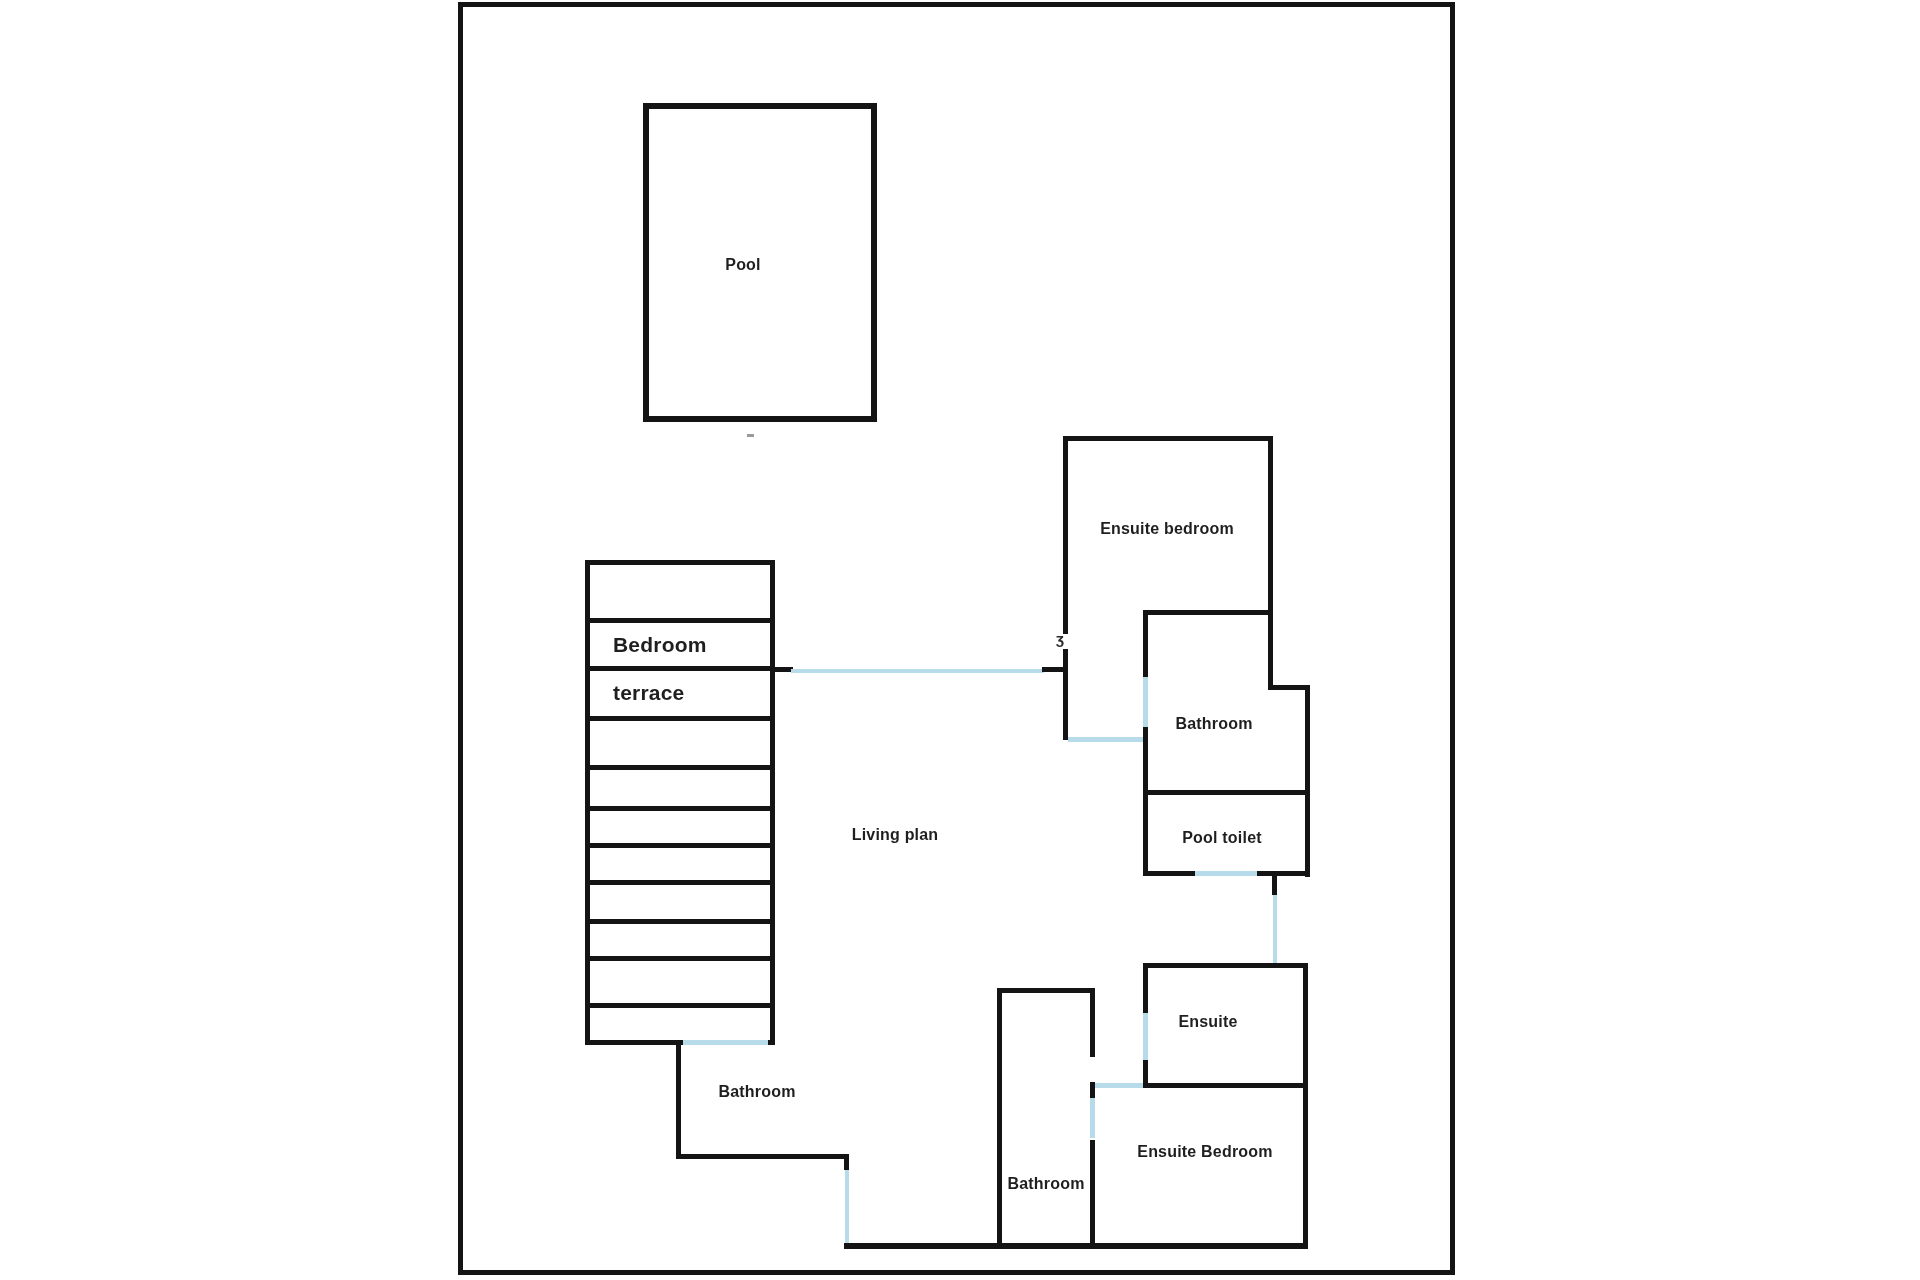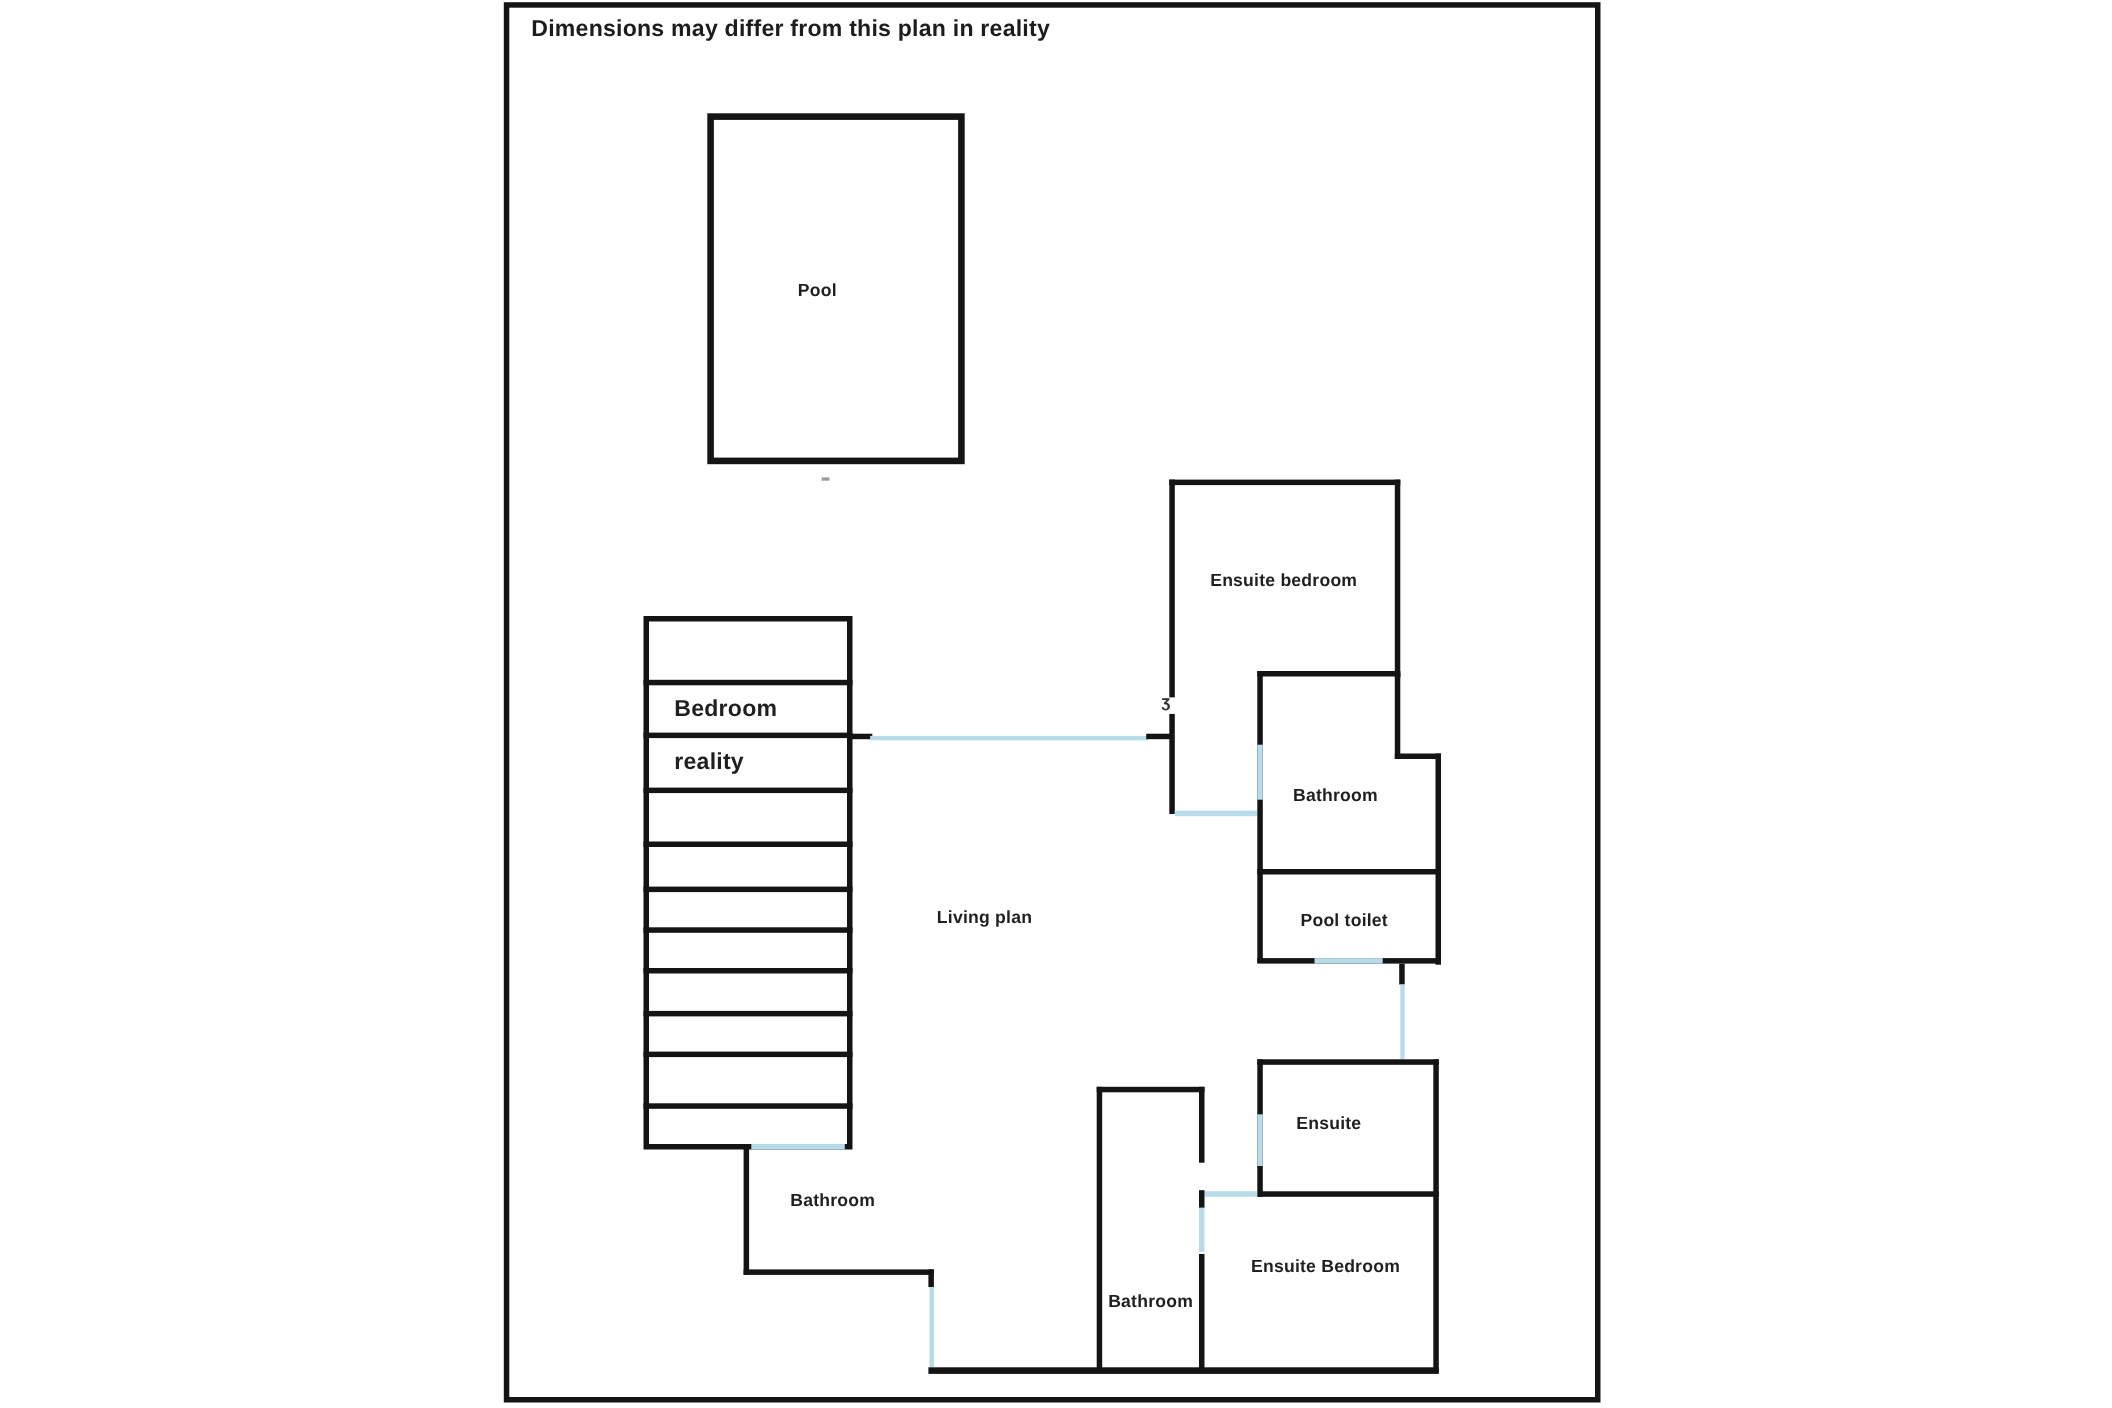--- a/index.html
+++ b/index.html
@@ -41,41 +41,40 @@
   }
   .pool-dash{position:absolute;background:#9a9a9a;}
 </style>
 </head>
 <body>
 
 <div class="page">
 
   <div class="box" style="left:458px;top:2px;width:997px;height:1273px;"></div>
 
-  <div class="title">Dimensions may differ from this plan in reality</div>
 
   <div class="box" style="left:643px;top:103px;width:234px;height:319px;border-width:6px;"></div>
   <div class="label" style="left:743px;top:265px;">Pool</div>
   <div class="pool-dash" style="left:747px;top:434px;width:7px;height:3px;"></div>
 
   <div class="box" style="left:585px;top:560px;width:190px;height:485px;"></div>
 
   <div class="wall" style="left:585px;top:618px;width:190px;height:5px;"></div>
   <div class="wall" style="left:585px;top:666px;width:190px;height:5px;"></div>
   <div class="wall" style="left:585px;top:716px;width:190px;height:5px;"></div>
   <div class="wall" style="left:585px;top:765px;width:190px;height:5px;"></div>
   <div class="wall" style="left:585px;top:806px;width:190px;height:5px;"></div>
   <div class="wall" style="left:585px;top:843px;width:190px;height:5px;"></div>
   <div class="wall" style="left:585px;top:880px;width:190px;height:5px;"></div>
   <div class="wall" style="left:585px;top:919px;width:190px;height:5px;"></div>
   <div class="wall" style="left:585px;top:956px;width:190px;height:5px;"></div>
   <div class="wall" style="left:585px;top:1003px;width:190px;height:5px;"></div>
 
   <div class="label-left" style="left:613px;top:634px;">Bedroom</div>
-  <div class="label-left" style="left:613px;top:682px;">reality</div>
+  <div class="label-left" style="left:613px;top:682px;">terrace</div>
 
   <div class="door" style="left:683px;top:1040px;width:85px;height:5px;"></div>
 
   <div class="wall" style="left:773px;top:667px;width:20px;height:5px;"></div>
   <div class="door" style="left:791px;top:669px;width:253px;height:4px;"></div>
   <div class="wall" style="left:1042px;top:667px;width:23px;height:5px;"></div>
 
   <div class="wall" style="left:1063px;top:436px;width:5px;height:198px;"></div>
   <div class="artifact" style="left:1056px;top:631px;">ʒ</div>
   <div class="wall" style="left:1063px;top:649px;width:5px;height:91px;"></div>

